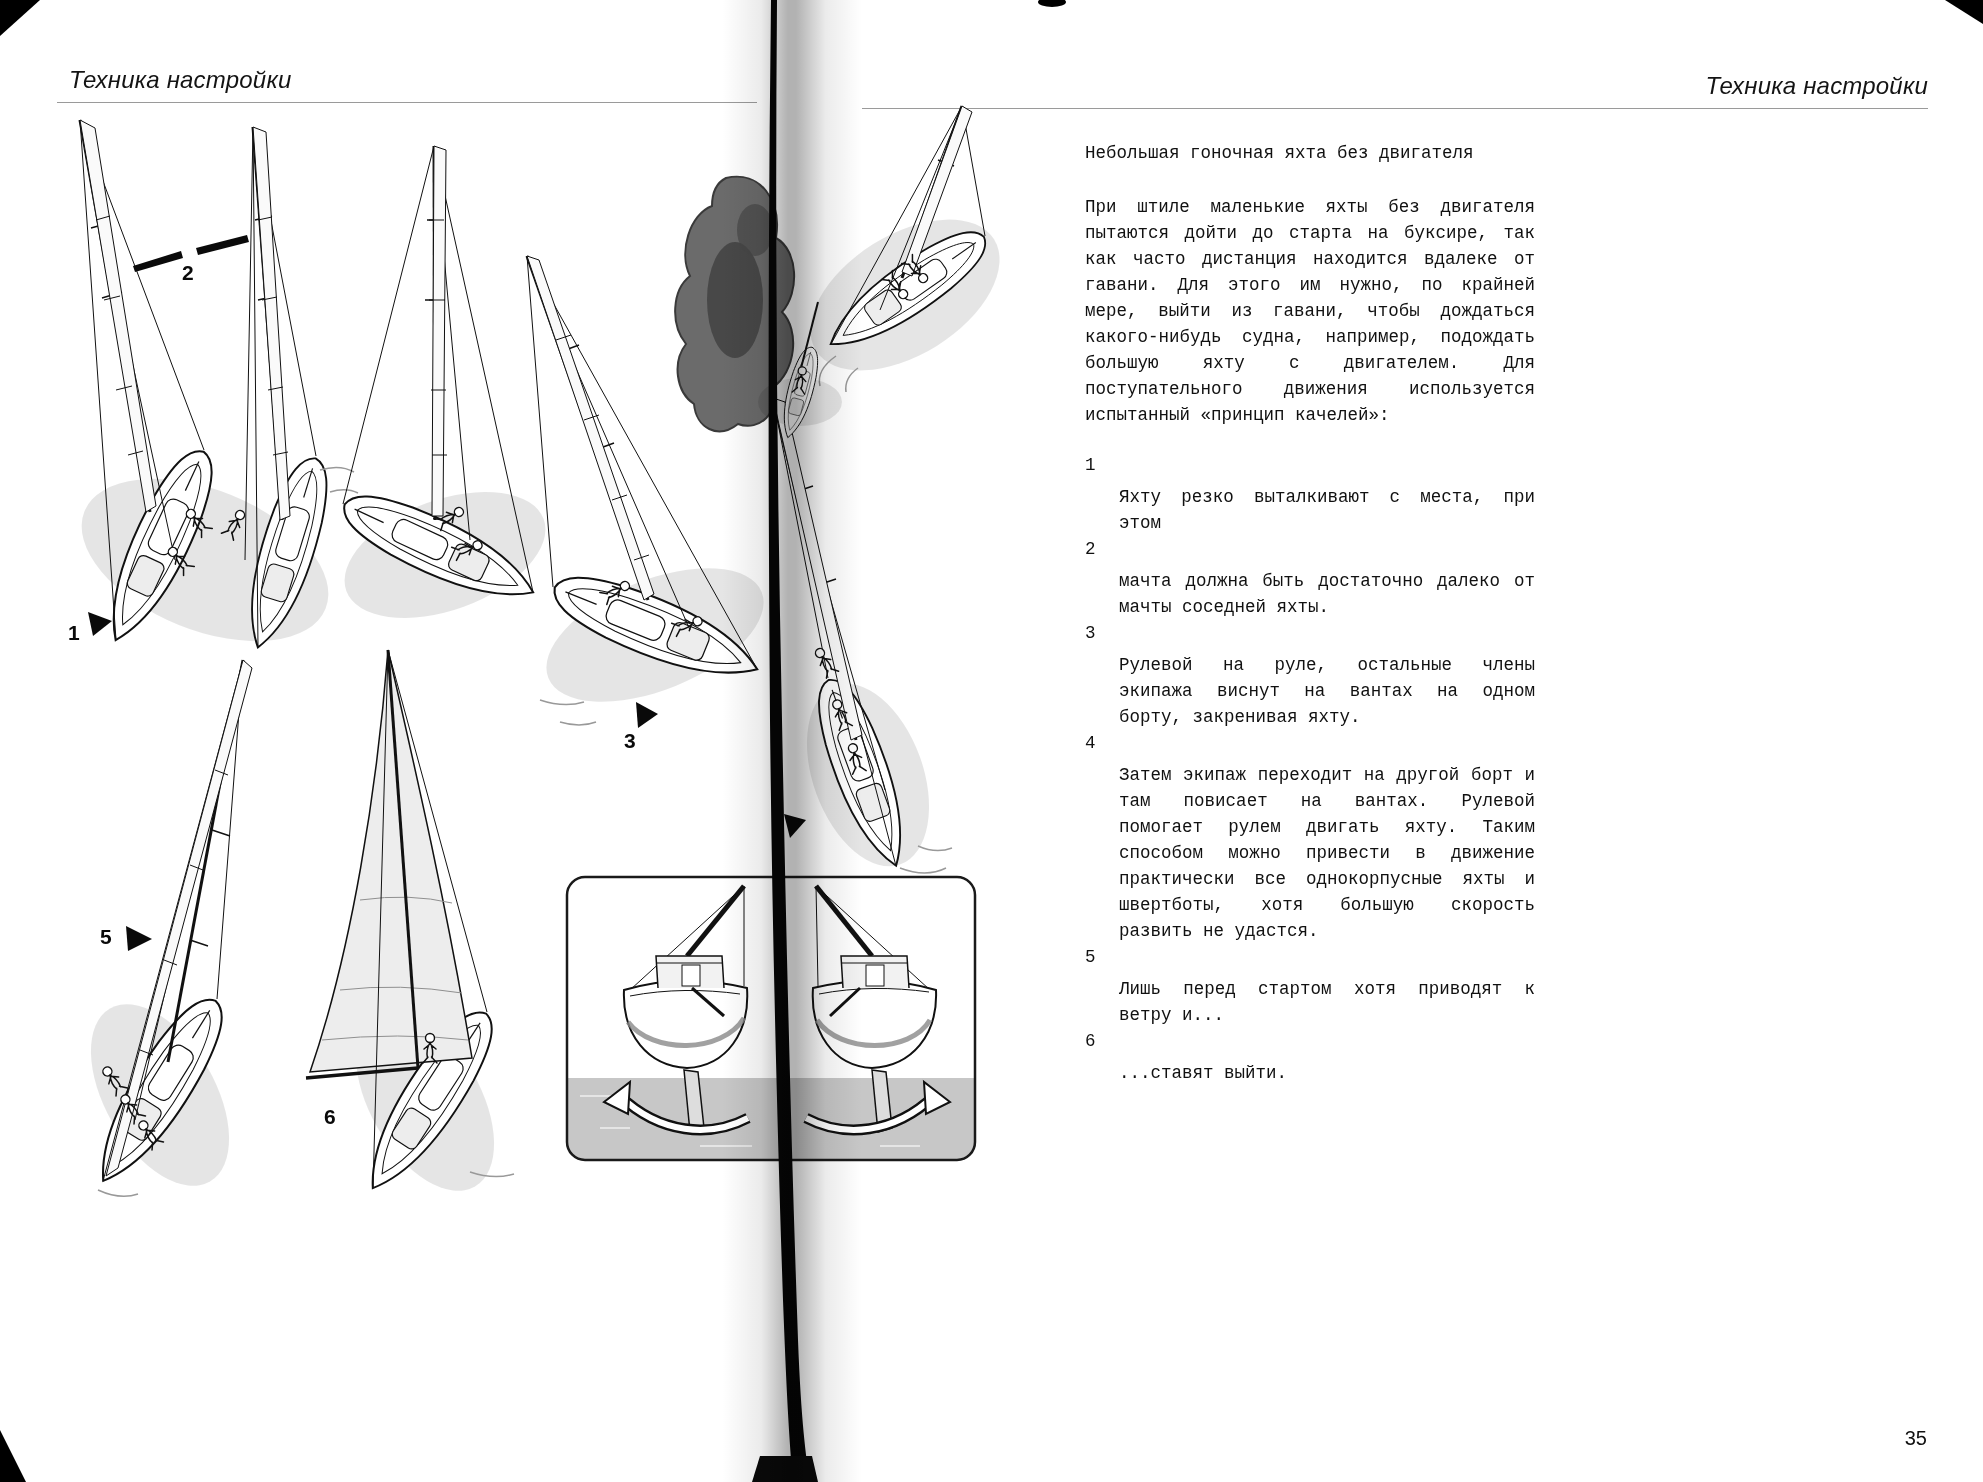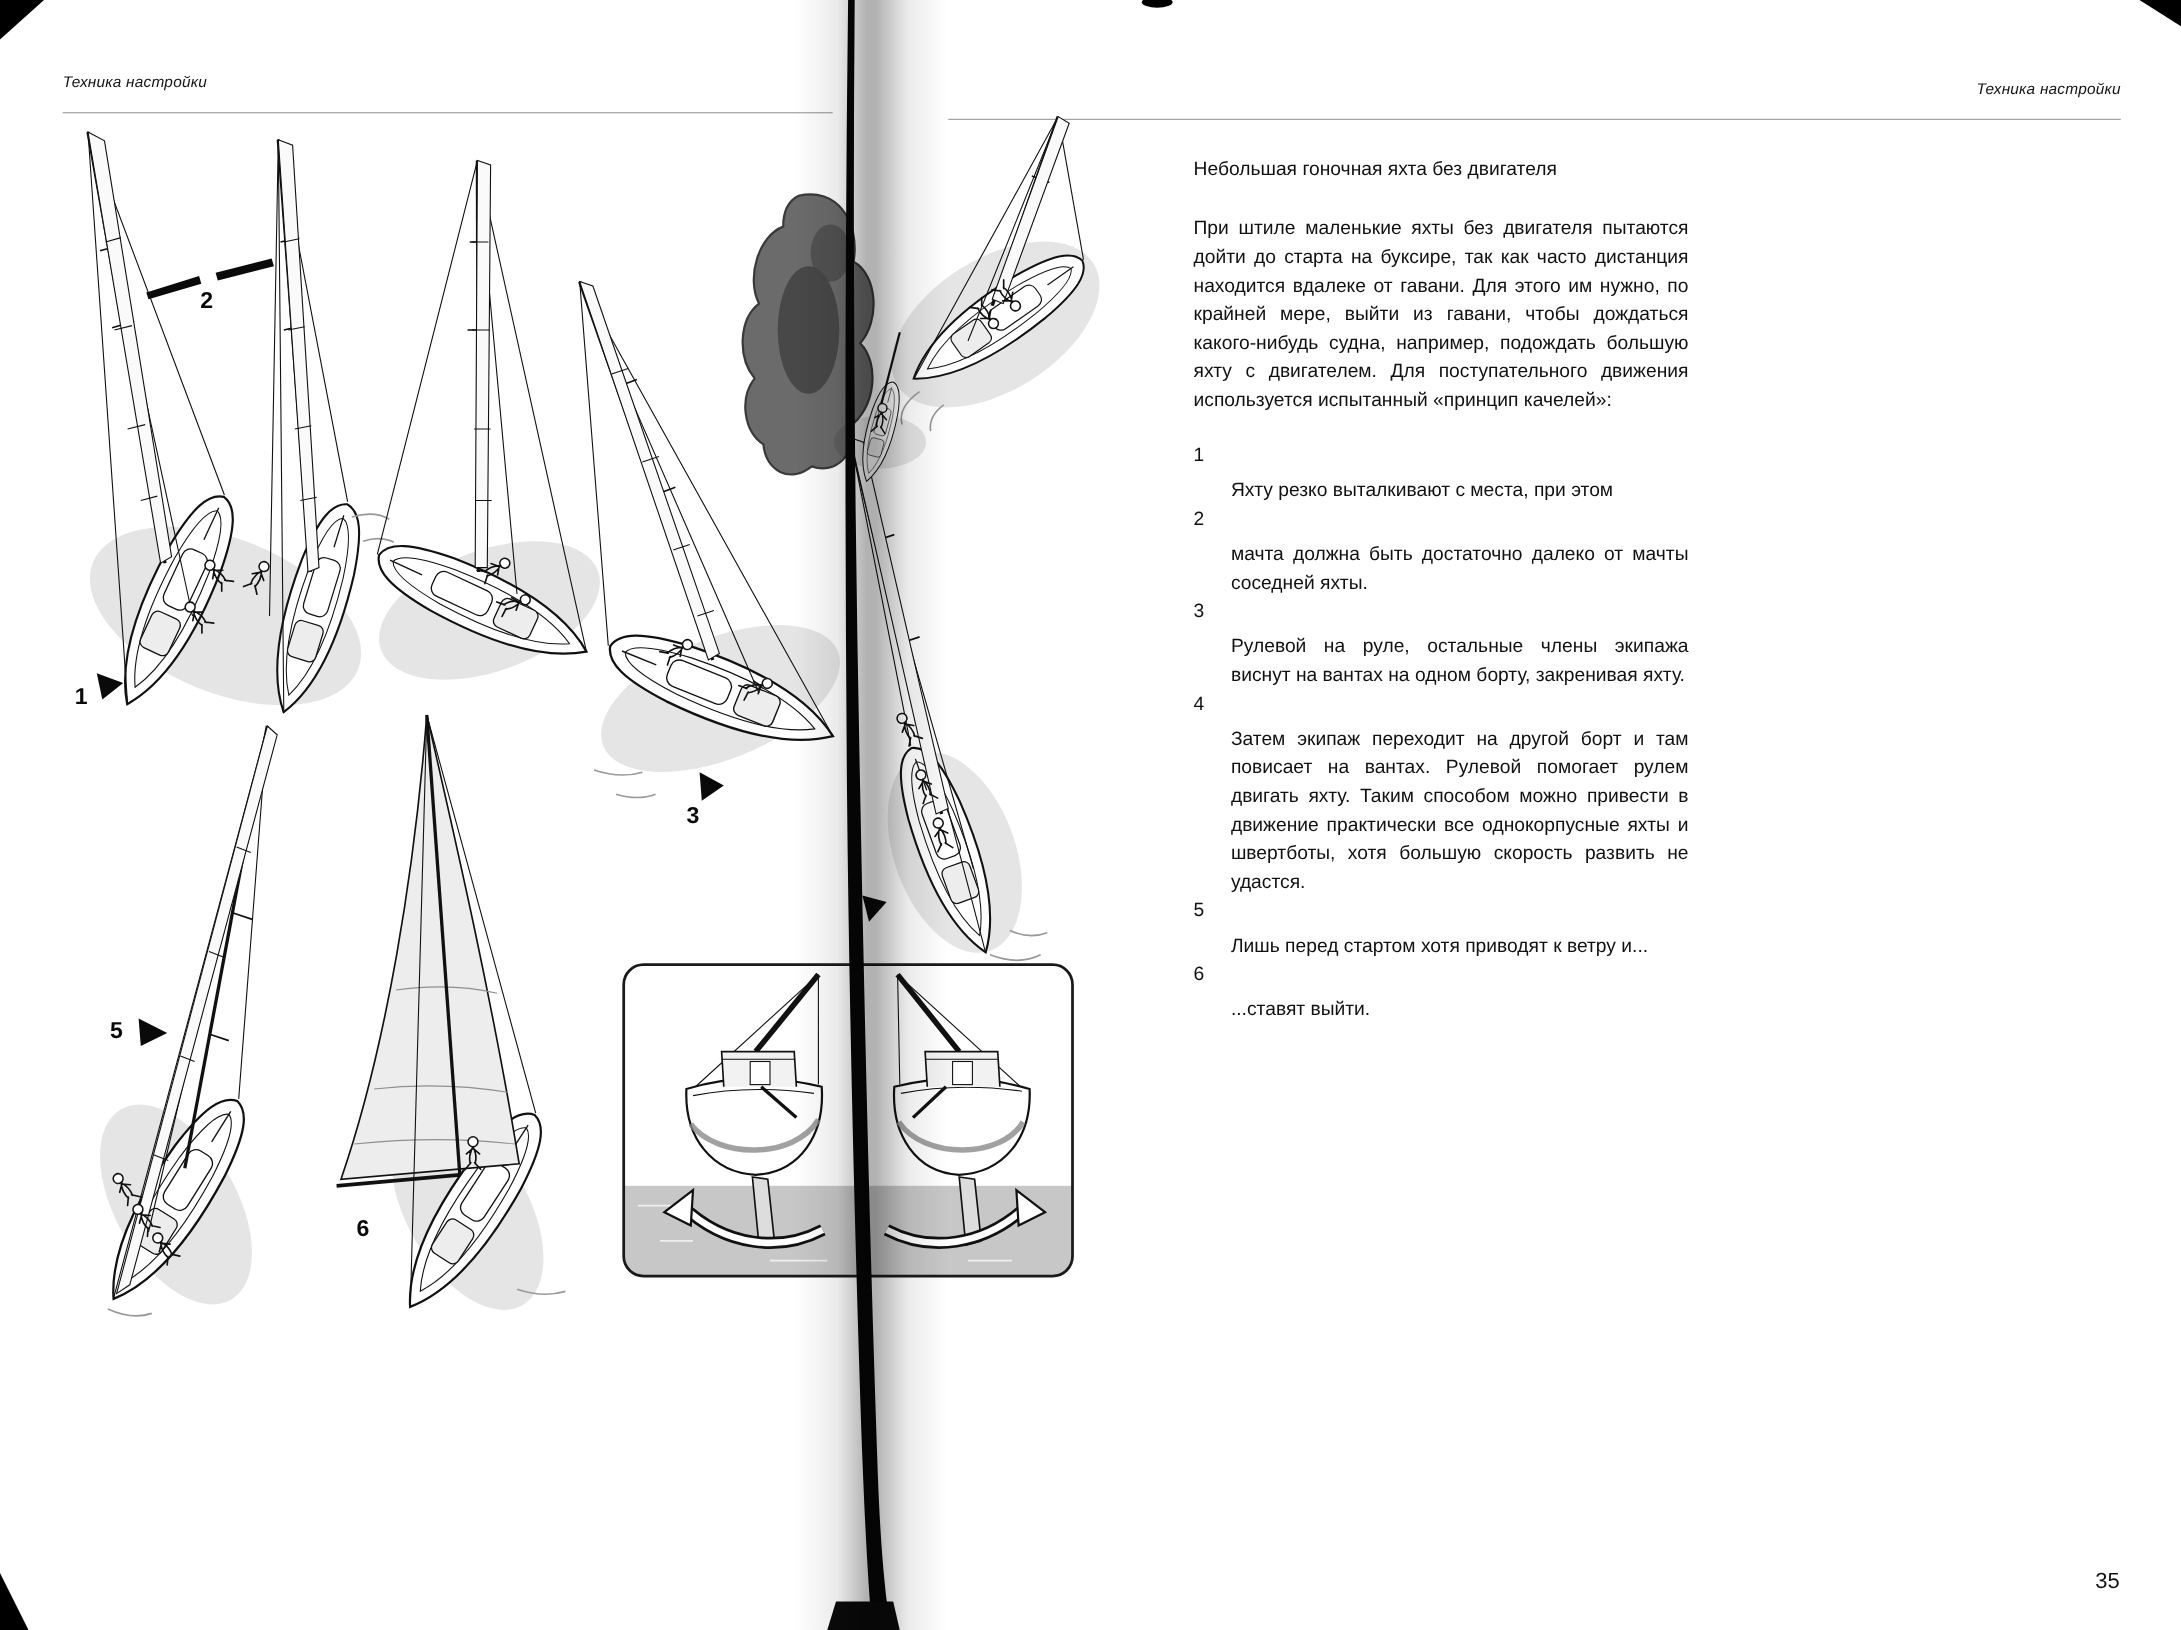--- a/index.html
+++ b/index.html
@@ -1,27 +1,27 @@
 <!DOCTYPE html>
 <html><head>
 <meta charset="utf-8">
 <style>
   html,body { margin:0; padding:0; background:#dcdcdc; }
   .page {
     position:relative; width:1983px; height:1482px; background:#ffffff;
     overflow:hidden; font-family:"Liberation Sans", sans-serif; color:#111;
   }
-  .running-head { position:absolute; font-style:italic; font-size:14px; letter-spacing:0.2px; color:#141414; }
+  .running-head { position:absolute; font-style:italic; font-size:24px; letter-spacing:0.2px; color:#141414;margin-left:12px; }
   .rh-left  { left:57px;  top:66px; }
   .rh-right { right:55px; top:72px; }
   .head-rule { position:absolute; height:1px; background:#9a9a9a; }
   .rule-left  { left:57px;  top:102px; width:700px; }
   .rule-right { left:862px; top:108px; width:1066px; }
 
-  .text-col { position:absolute; left:1085px; top:140px; width:450px; font-size:17.5px; line-height:26px; }
+  .text-col { position:absolute; left:1085px; top:140px; width:450px; font-size:17.5px; line-height:26px;font-family:Liberation Mono, monospace; }
   .col-title { margin:0 0 28px 0; font-size:17.5px; font-weight:400; }
   .intro { margin:0 0 24px 0; text-align:justify; }
   .steps { display:flex; flex-direction:column; }
   .step { display:flex; }
   .step-num  { width:34px; flex:0 0 34px; }
   .step-text { flex:1; text-align:justify;margin-top:32px; }
 
   .page-num { position:absolute; right:56px; bottom:32px; font-size:20px; color:#111;margin-left:44px; }
 
   svg.art { position:absolute; left:0; top:0; }

